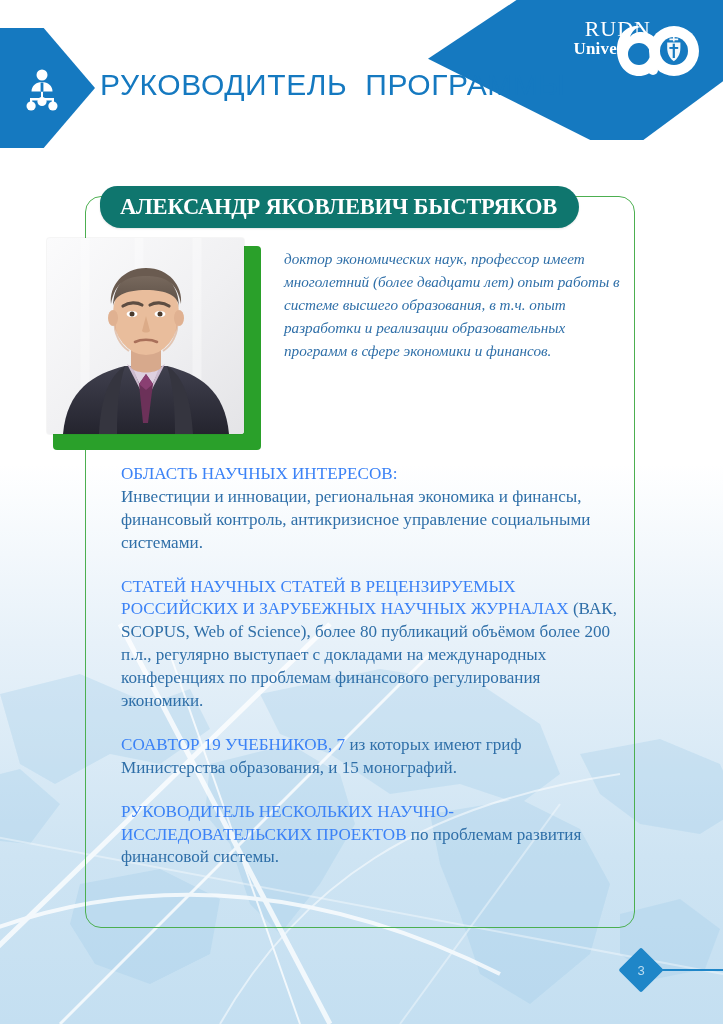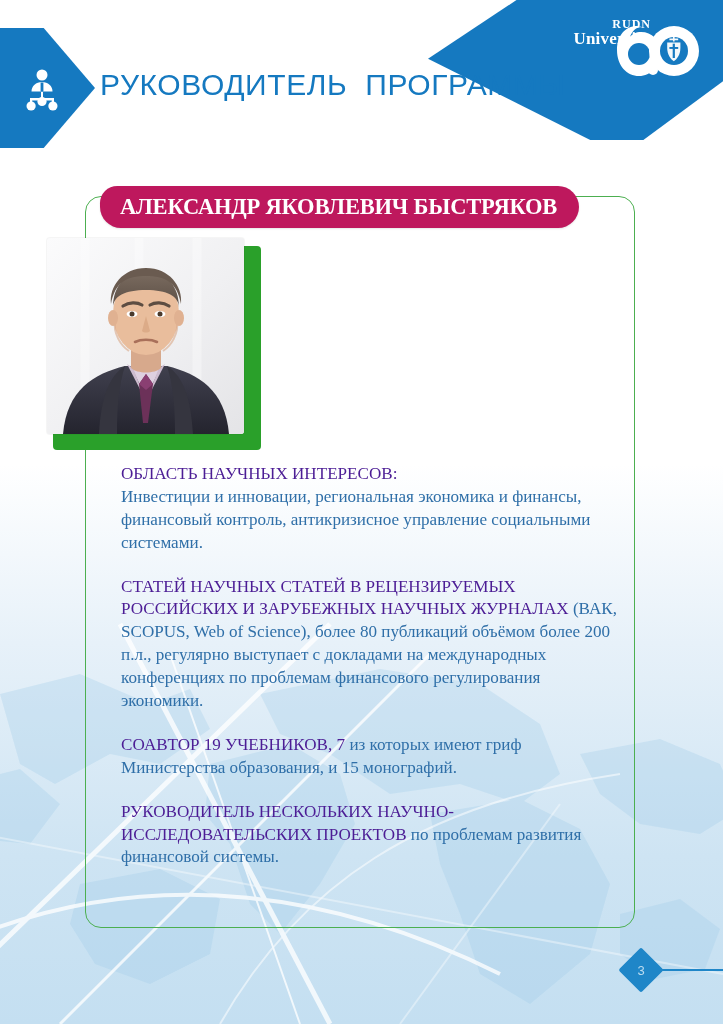--- a/index.html
+++ b/index.html
@@ -91,22 +91,22 @@
   .rudn-word {
     position: absolute;
     right: 72px; top: 18px;
     text-align: right;
     color: #ffffff;
     font-family: "Liberation Serif", "DejaVu Serif", serif;
     line-height: 1.0;
   }
   .rudn-word .l1 {
     display: block;
-    font-weight: bold;
-    font-size: 12px;
+    font-weight: normal;
+    font-size: 22px;
     letter-spacing: 1px;
   }
   .rudn-word .l2 {
     display: block;
     font-weight: bold;
     font-size: 17px;
     letter-spacing: .2px;
   }
 
   
@@ -120,21 +120,21 @@
   }
 
   
   .name-banner {
     position: absolute;
     left: 100px; top: 186px;
     height: 42px;
     padding: 0 22px 0 20px;
     display: flex;
     align-items: center;
-    background: #be185d;
+    background: #0f766e;
     border-radius: 18px 22px 22px 22px;
     box-shadow: 0 1px 2px rgba(0,0,0,.10);
     z-index: 4;
   }
   .name-banner .name-text {
     color: #ffffff;
     font-family: "Liberation Serif", "DejaVu Serif", serif;
     font-weight: bold;
     font-size: 22.5px;
     letter-spacing: -0.2px;
@@ -185,21 +185,21 @@
   }
   .para {
     font-family: "Liberation Serif", "DejaVu Serif", serif;
     font-size: 17.1px;
     line-height: 1.34;
     color: #2f6fa8;
     margin: 0 0 21px 0;
   }
   .para:last-child { margin-bottom: 16px; }
   .hl {
-    color: #4c1d95;
+    color: #3b82f6;
   }
 
   
   .page-badge-wrap {
     position: absolute;
     right: 0; bottom: 34px;
     width: 120px; height: 40px;
   }
   .page-badge {
     position: absolute;
@@ -370,20 +370,21 @@
 
         <path d="M68 82 C66 96 74 108 82 113" stroke="#d9a888" stroke-width="2" fill="none" opacity=".6"></path>
         <path d="M130 82 C132 96 124 108 116 113" stroke="#d9a888" stroke-width="2" fill="none" opacity=".6"></path>
 
         <ellipse cx="66" cy="80" rx="5" ry="8" fill="#e0b191"></ellipse>
         <ellipse cx="132" cy="80" rx="5" ry="8" fill="#e0b191"></ellipse>
       </svg>
     </div>
   </div>
 
+  <div class="bio-intro">доктор экономических наук, профессор имеет многолетний (более двадцати лет) опыт работы в системе высшего образования, в т.ч. опыт разработки и реализации образовательных программ в сфере экономики и финансов.</div>
 
   <div class="body-col">
 
     <p class="para">
       <span class="hl">ОБЛАСТЬ НАУЧНЫХ ИНТЕРЕСОВ:</span><br>
       <span>Инвестиции и инновации, региональная экономика и финансы, финансовый контроль, антикризисное управление социальными системами.</span>
     </p>
 
     <p class="para">
       <span class="hl">СТАТЕЙ НАУЧНЫХ СТАТЕЙ В РЕЦЕНЗИРУЕМЫХ РОССИЙСКИХ И ЗАРУБЕЖНЫХ НАУЧНЫХ ЖУРНАЛАХ</span><span> (ВАК, SCOPUS, Web of Science), более 80 публикаций объёмом более 200 п.л., регулярно выступает с докладами на международных конференциях по проблемам финансового регулирования экономики.</span>

